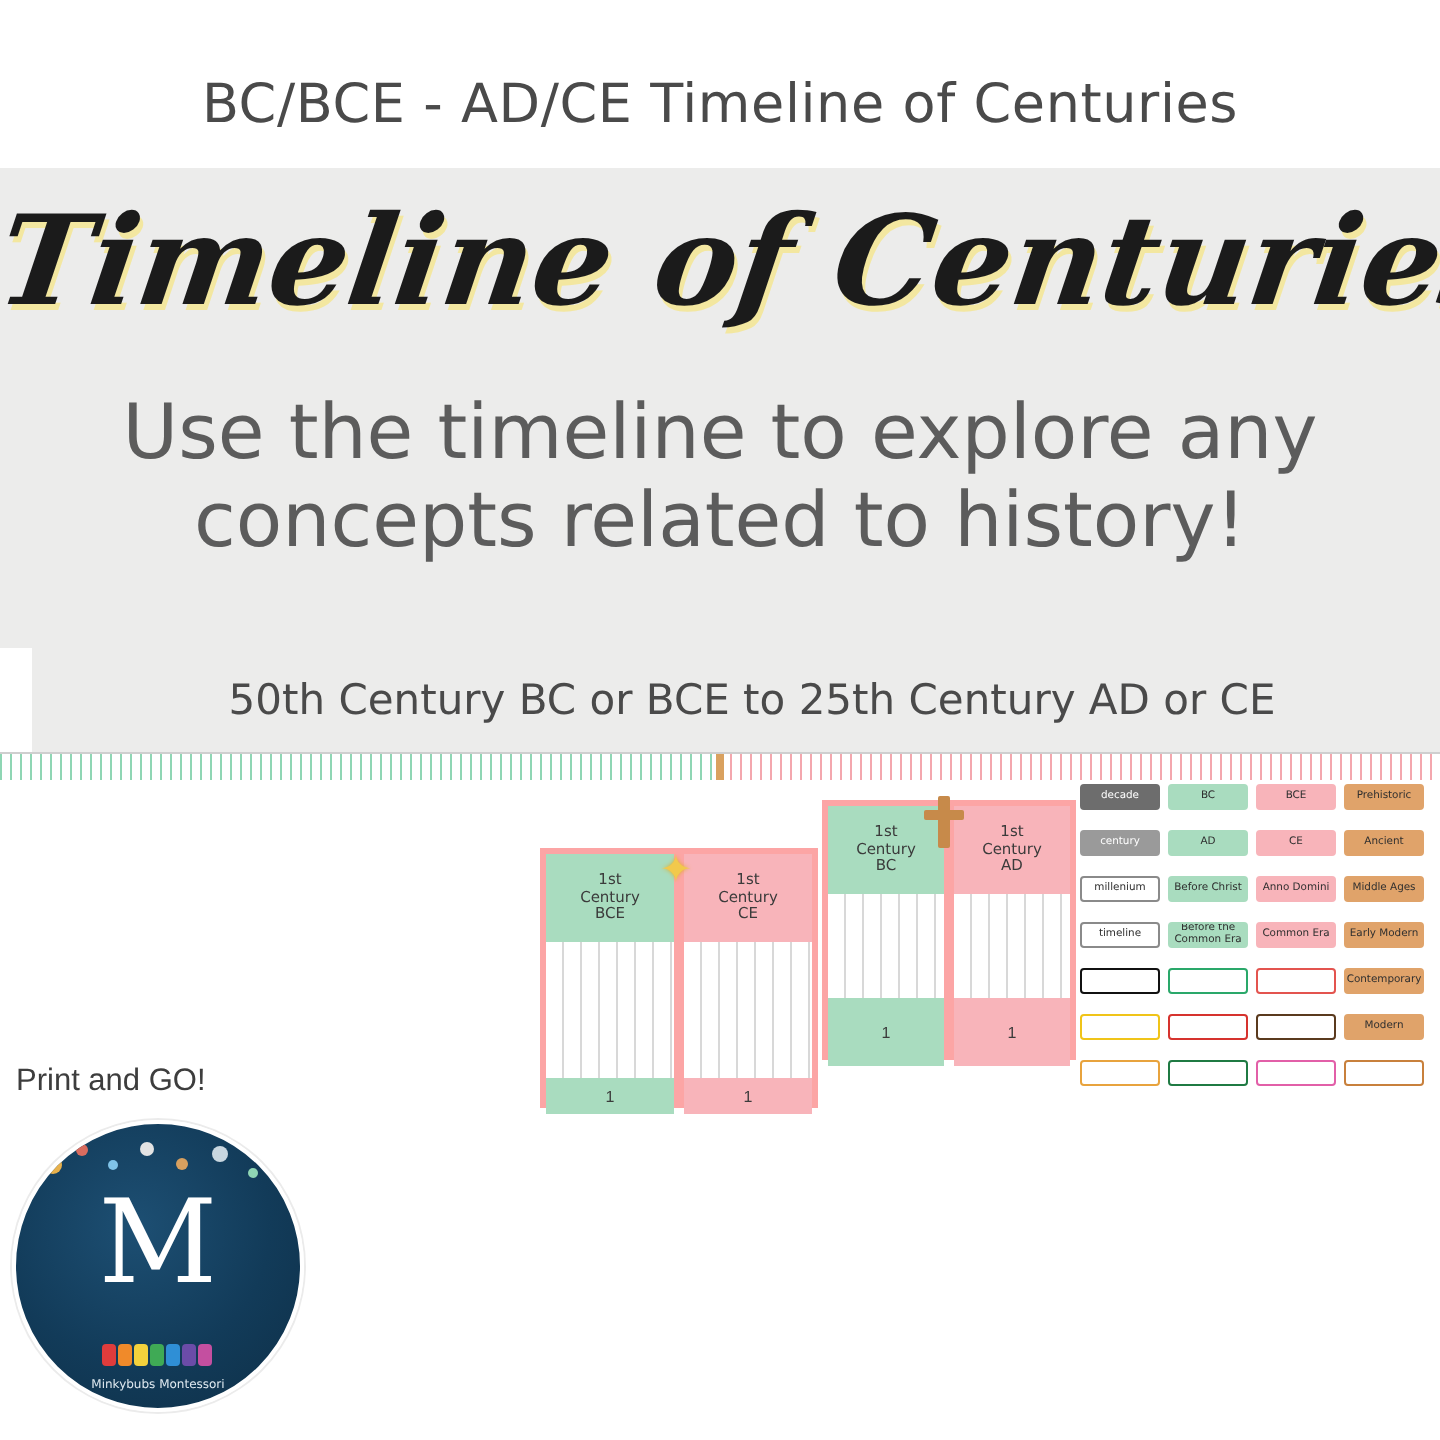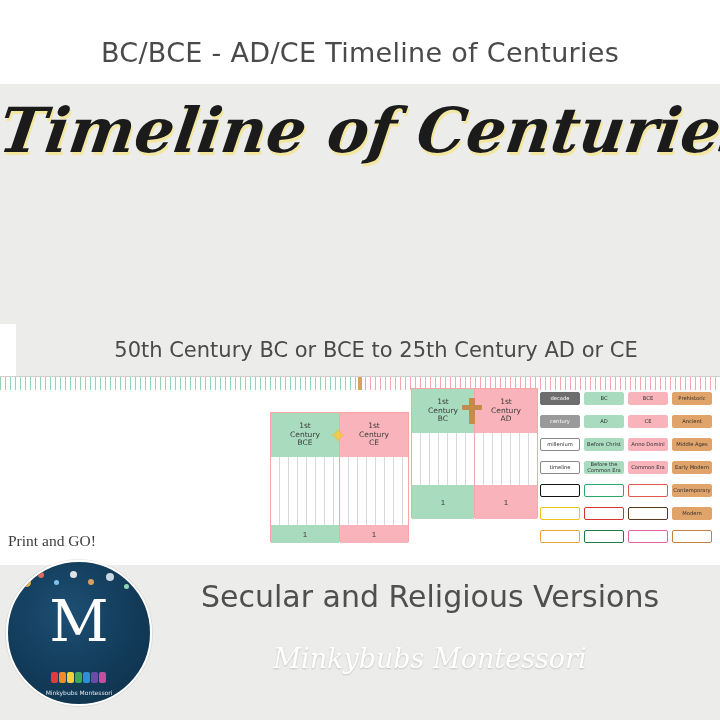--- a/index.html
+++ b/index.html
@@ -69,28 +69,28 @@
   
   .body-area{position:absolute;left:0;top:390px;width:720px;height:175px;background:#ffffff;}
 
   .blurb{
     position:absolute;left:8px;top:6px;width:255px;
     font-family:"DejaVu Sans", sans-serif;
     font-size:15.5px;line-height:1.36;color:#3d3d3d;
   }
   .blurb-print{
     position:absolute;left:8px;top:142px;
-    font-family:Liberation Serif, serif;
+    font-family:Liberation Sans, sans-serif;
     font-size:15.5px;color:#3d3d3d;
   }
 
   
   .cardset{position:absolute;}
   .card{
-    position:absolute;top:0;border:1px solid #fca5a5;background:#ffffff;
+    position:absolute;top:12px;border:3px solid #fca5a5;background:#ffffff;
     box-sizing:border-box;
   }
   .card-head{
     height:44px;display:flex;align-items:center;justify-content:center;
     font-size:7.5px;line-height:1.15;text-align:center;color:#3b3b3b;
     font-family:"DejaVu Sans", sans-serif;
     box-sizing:border-box;
   }
   .card-lines{
     position:relative;background:
@@ -168,20 +168,21 @@
 <body>
 
 <div class="page">
 
   <div class="header">
     <div class="header-title">BC/BCE - AD/CE Timeline of Centuries</div>
   </div>
 
   <div class="hero">
     <div class="script-title">Timeline of Centuries</div>
+    <div class="hero-sub">Use the timeline to explore any concepts related to history!</div>
   </div>
 
   <div class="range-band">
     <div class="range-text">50th Century BC or BCE to 25th Century AD or CE</div>
   </div>
 
   <div class="ruler">
     <div class="ruler-half ruler-left"></div>
     <div class="ruler-half ruler-right"></div>
     <div class="ruler-mid"></div>
@@ -261,24 +262,20 @@
         <div class="chip" style="left: 88px; top: 117px; width: 40px; height: 13px; background: rgb(255, 255, 255); color: rgb(47, 47, 47); border: 1.5px solid rgb(90, 58, 30);"></div>
         <div class="chip" style="left: 132px; top: 117px; width: 40px; height: 13px; background: rgb(224, 163, 106); color: rgb(47, 47, 47); border: 1.5px solid rgb(224, 163, 106);">Modern</div>
         <div class="chip" style="left: 0px; top: 140px; width: 40px; height: 13px; background: rgb(255, 255, 255); color: rgb(47, 47, 47); border: 1.5px solid rgb(232, 163, 61);"></div>
         <div class="chip" style="left: 44px; top: 140px; width: 40px; height: 13px; background: rgb(255, 255, 255); color: rgb(47, 47, 47); border: 1.5px solid rgb(31, 122, 67);"></div>
         <div class="chip" style="left: 88px; top: 140px; width: 40px; height: 13px; background: rgb(255, 255, 255); color: rgb(47, 47, 47); border: 1.5px solid rgb(226, 95, 168);"></div>
         <div class="chip" style="left: 132px; top: 140px; width: 40px; height: 13px; background: rgb(255, 255, 255); color: rgb(47, 47, 47); border: 1.5px solid rgb(200, 128, 60);"></div>
       </div>
 
   </div>
 
-  <div class="bottom">
-    <div class="secular">Secular and Religious Versions</div>
-    <div class="brand">Minkybubs Montessori</div>
-  </div>
 
   <div class="logo">
     <div class="planet" style="left:14px;top:16px;width:9px;height:9px;background:#e8b14c;"></div>
     <div class="planet" style="left:30px;top:10px;width:6px;height:6px;background:#d96c5f;"></div>
     <div class="planet" style="left:46px;top:18px;width:5px;height:5px;background:#7fc3e8;"></div>
     <div class="planet" style="left:62px;top:9px;width:7px;height:7px;background:#e3e3e3;"></div>
     <div class="planet" style="left:80px;top:17px;width:6px;height:6px;background:#d8a05f;"></div>
     <div class="planet" style="left:98px;top:11px;width:8px;height:8px;background:#c9d7e0;"></div>
     <div class="planet" style="left:116px;top:22px;width:5px;height:5px;background:#8fd6b4;"></div>
     <div class="logo-m">M</div>

